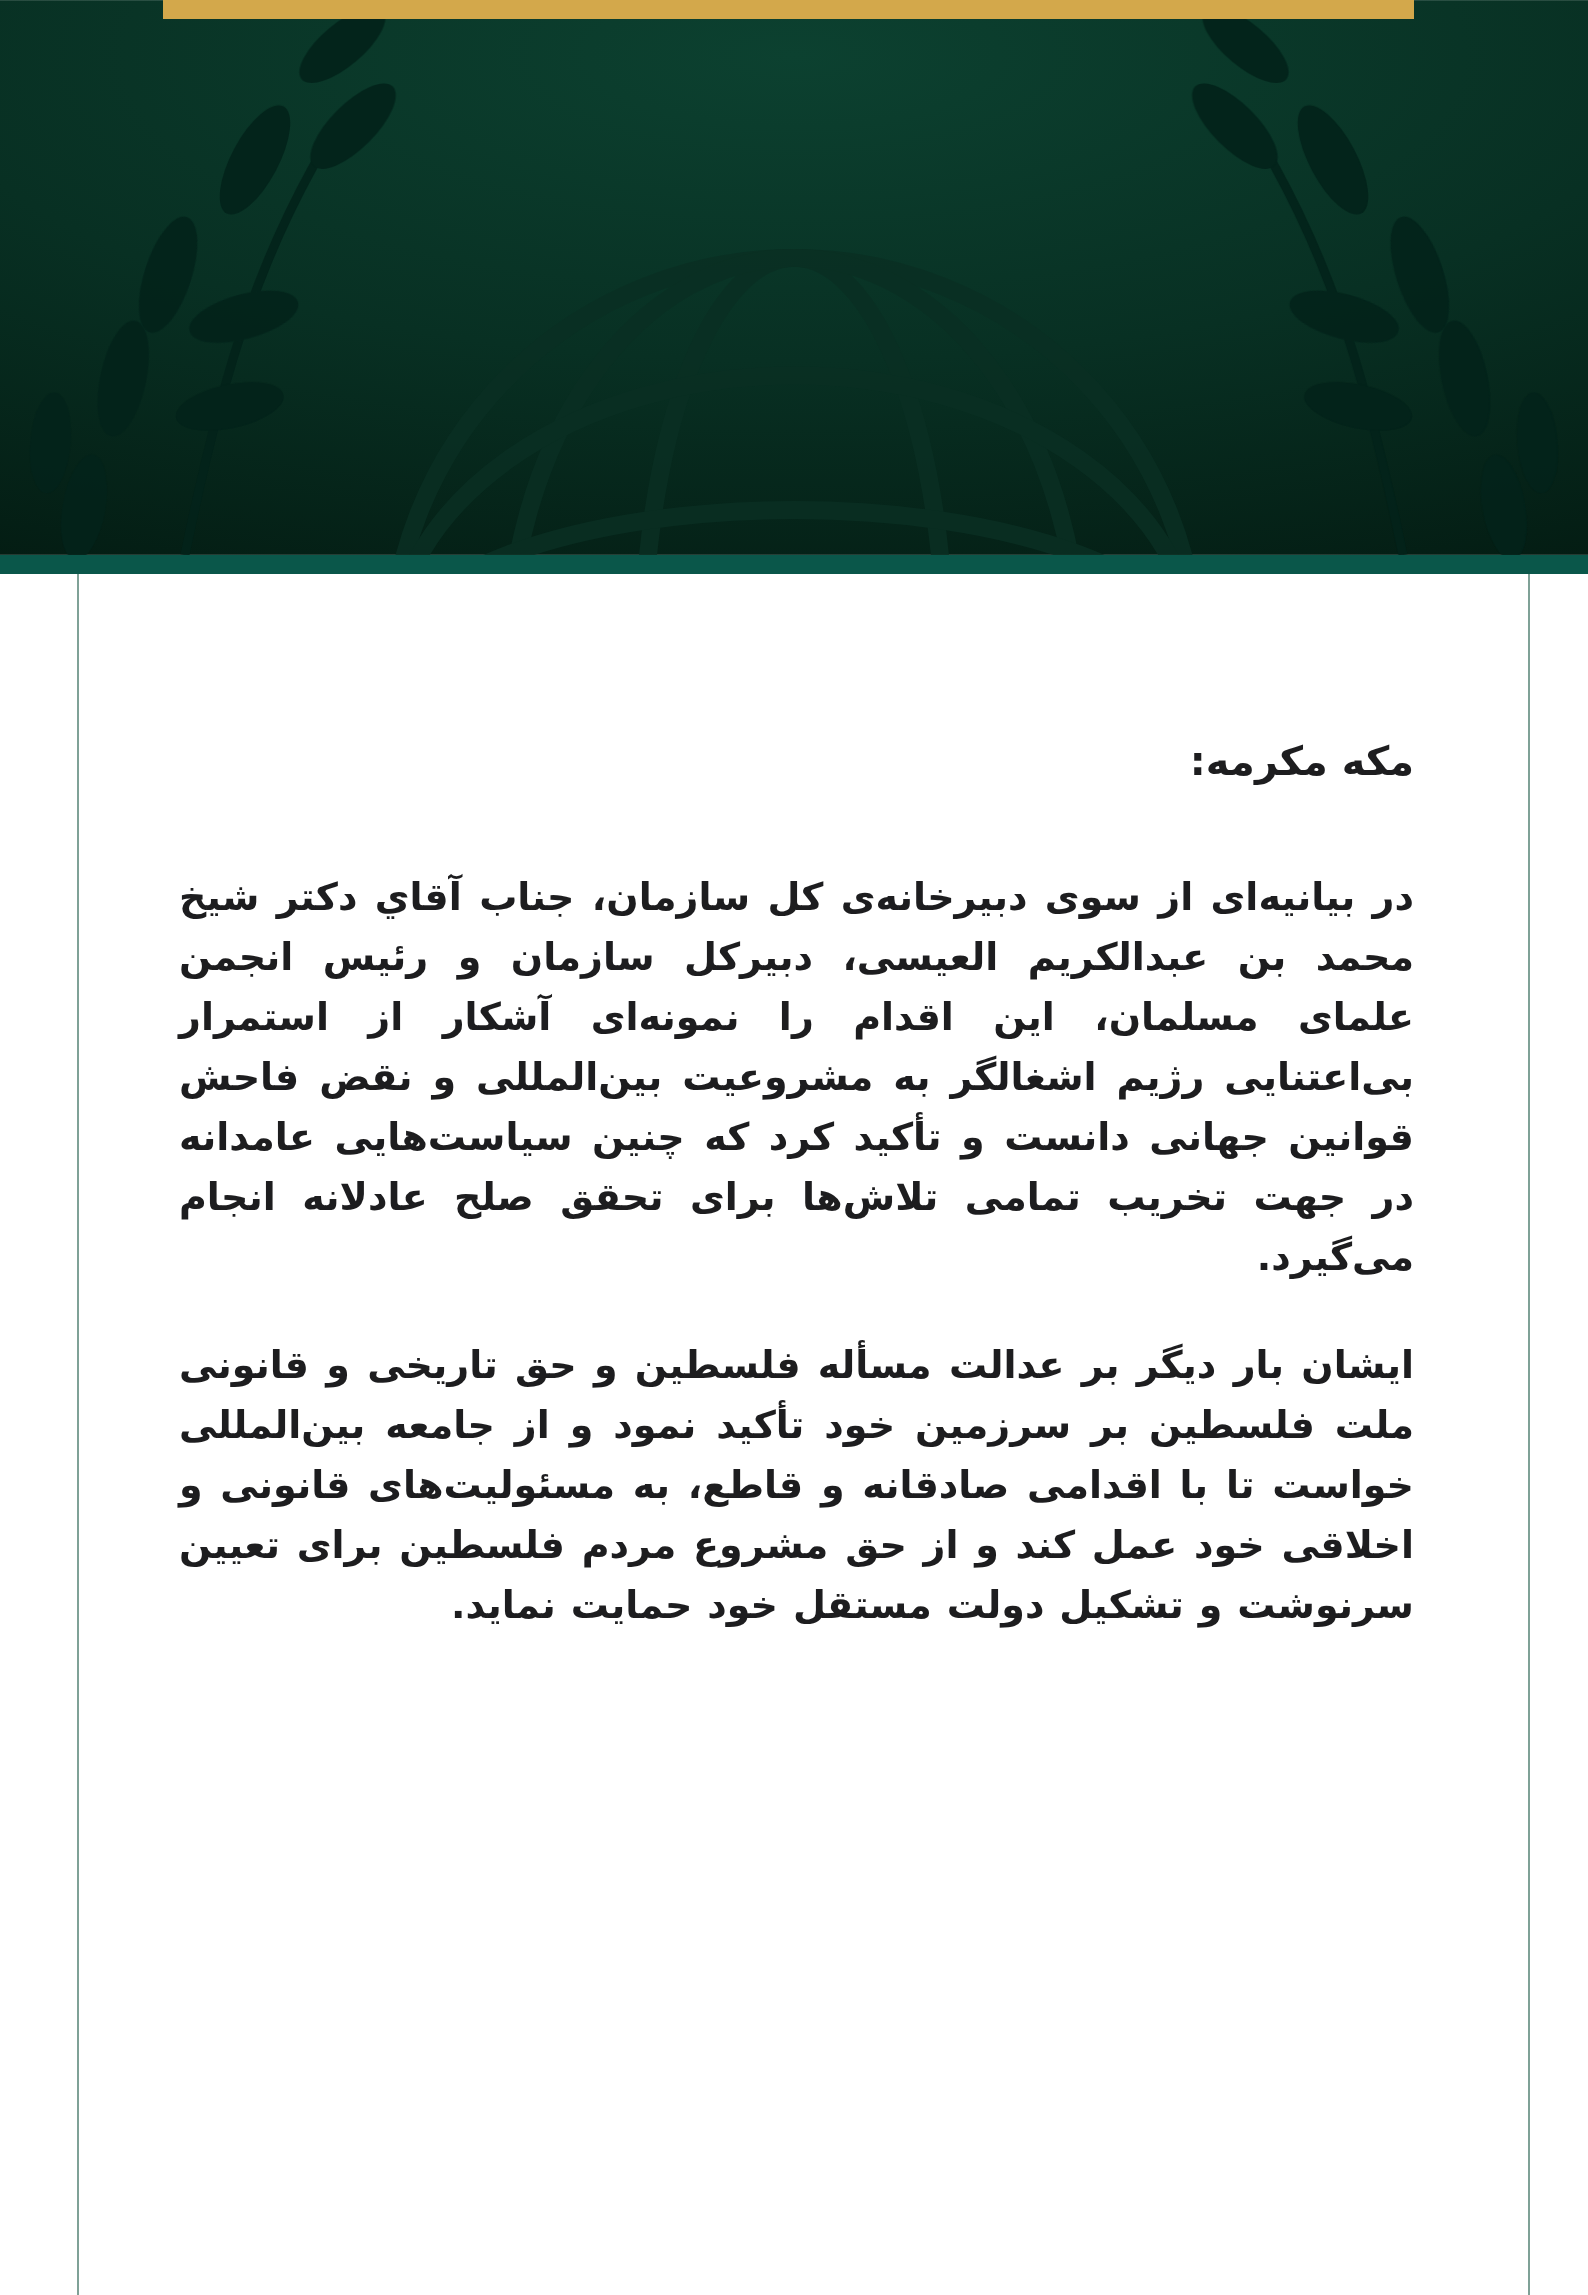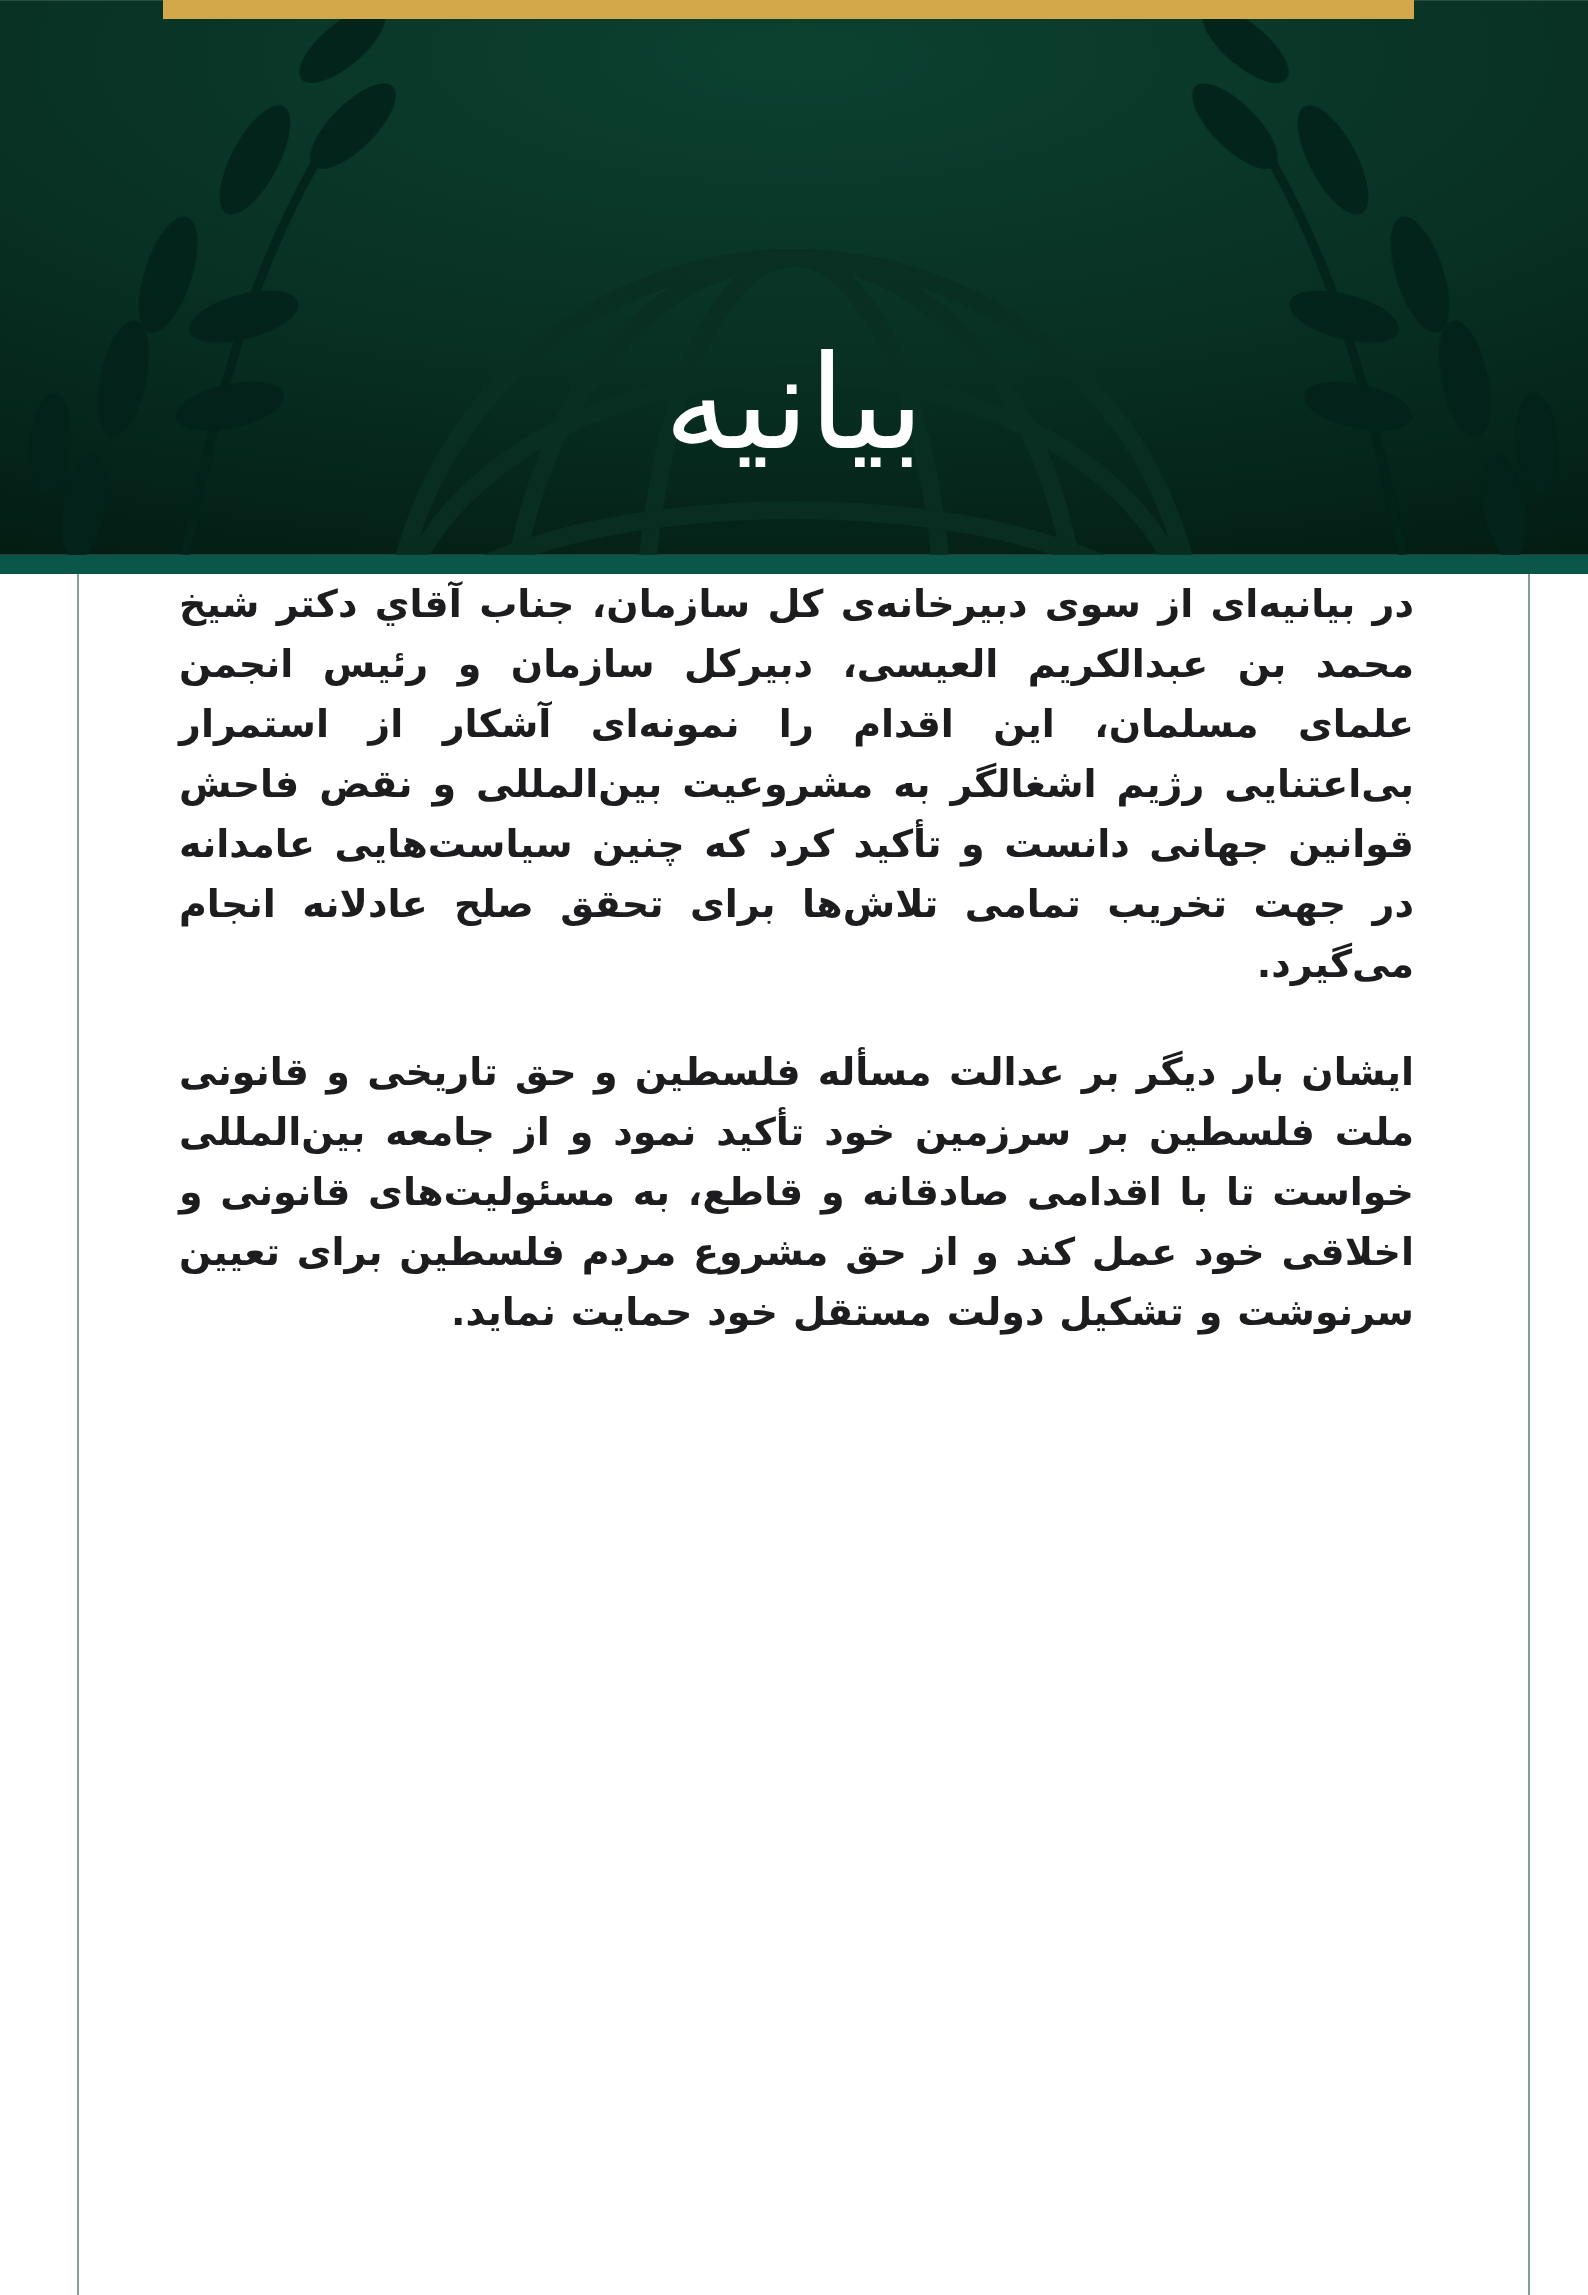--- a/index.html
+++ b/index.html
@@ -118,28 +118,28 @@
       <ellipse cx="0" cy="0" rx="100" ry="40" transform="translate(435,565) rotate(-15)"></ellipse>
       <ellipse cx="0" cy="0" rx="105" ry="41" transform="translate(220,675) rotate(-78)"></ellipse>
       <ellipse cx="0" cy="0" rx="98" ry="39" transform="translate(410,725) rotate(-12)"></ellipse>
       <ellipse cx="0" cy="0" rx="95" ry="38" transform="translate(611,80)  rotate(-40)"></ellipse>
       <ellipse cx="0" cy="0" rx="95" ry="38" transform="translate(150,905) rotate(-80)"></ellipse>
       <ellipse cx="0" cy="0" rx="90" ry="36" transform="translate(90,790)  rotate(-85)"></ellipse>
     </g>
   </svg>
 
   <div class="gold-bar"></div>
-  <h1 class="page-title">بیانیه</h1>
 </header>
 
 <div class="divider-strip"></div>
 
 <main class="body-area">
   <div class="margin-rule left"></div>
   <div class="margin-rule right"></div>
 
   <div class="content">
+    <h2 class="dateline">مکه مکرمه:</h2>
     <p class="para">در بیانیه‌ای از سوی دبیرخانه‌ی کل سازمان، جناب آقاي دکتر شیخ محمد بن عبدالکریم العیسی، دبیرکل سازمان و رئیس انجمن علمای مسلمان، این اقدام را نمونه‌ای آشکار از استمرار بی‌اعتنایی رژیم اشغالگر به مشروعیت بین‌المللی و نقض فاحش قوانین جهانی دانست و تأکید کرد که چنین سیاست‌هایی عامدانه در جهت تخریب تمامی تلاش‌ها برای تحقق صلح عادلانه انجام می‌گیرد.</p>
     <p class="para">ایشان بار دیگر بر عدالت مسأله فلسطین و حق تاریخی و قانونی ملت فلسطین بر سرزمین خود تأکید نمود و از جامعه بین‌المللی خواست تا با اقدامی صادقانه و قاطع، به مسئولیت‌های قانونی و اخلاقی خود عمل کند و از حق مشروع مردم فلسطین برای تعیین سرنوشت و تشکیل دولت مستقل خود حمایت نماید.</p>
   </div>
 
 </main>
 
 
 </body></html>

